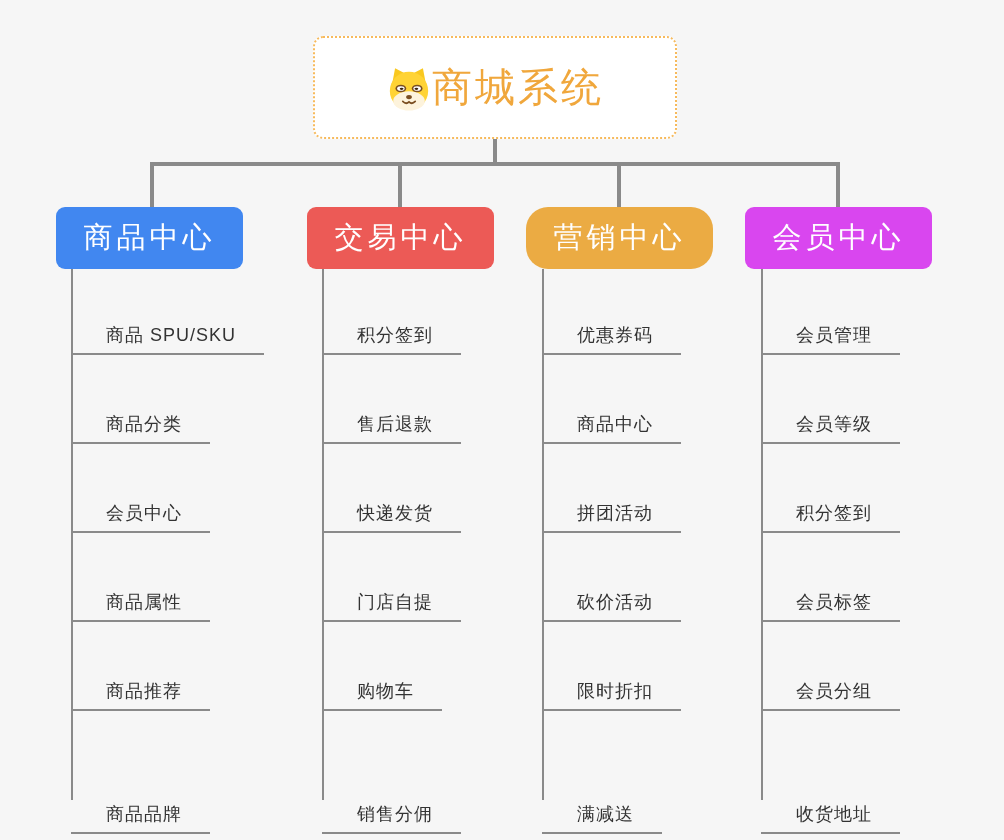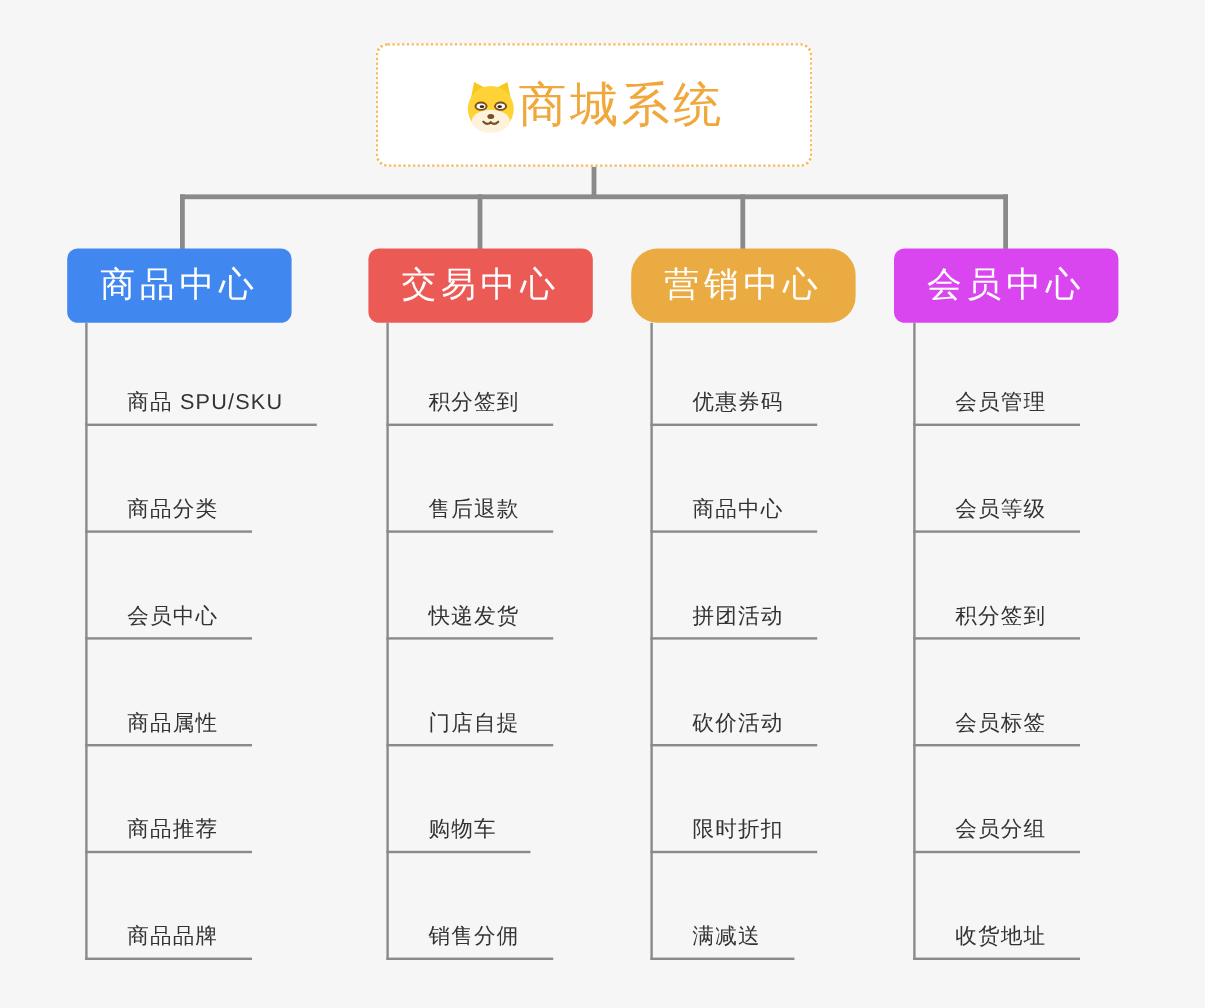--- a/index.html
+++ b/index.html
@@ -38,21 +38,21 @@
 
   
   .leaf{
     position:absolute;height:36px;line-height:36px;
     padding:0 28px 0 35px;white-space:nowrap;
     border-bottom:2px solid var(--line,#8a8a8a);
     font-size:18px;letter-spacing:1px;color:#333333;
   }
   .c1{left:71px}.c2{left:322px}.c3{left:542px}.c4{left:761px}
   .r1{top:317px}.r2{top:406px}.r3{top:495px}
-  .r4{top:584px}.r5{top:673px}.r6{top:762px}
+  .r4{top:584px}.r5{top:673px}.r6{top:796px}
 </style>
 </head>
 <body style="background: rgb(246, 246, 246);">
 
 <div class="line stem"></div>
 <div class="line bar"></div>
 <div class="line drop d1"></div>
 <div class="line drop d2"></div>
 <div class="line drop d3"></div>
 <div class="line drop d4"></div>

